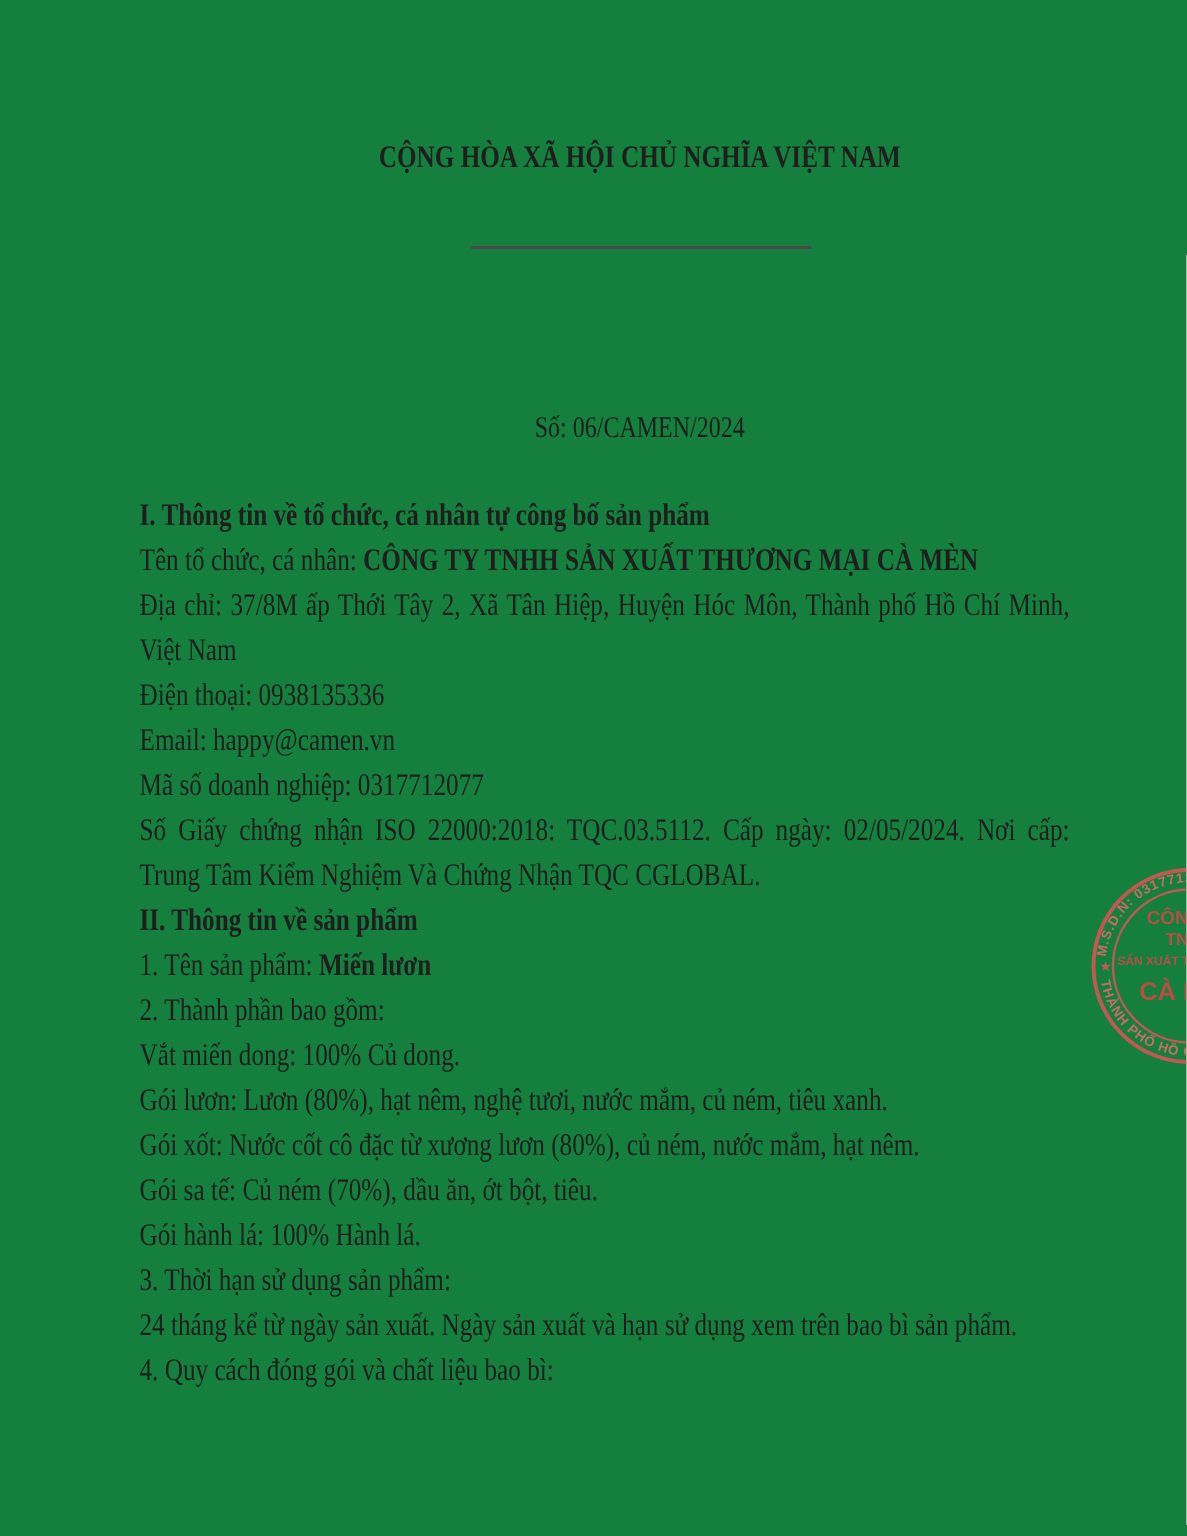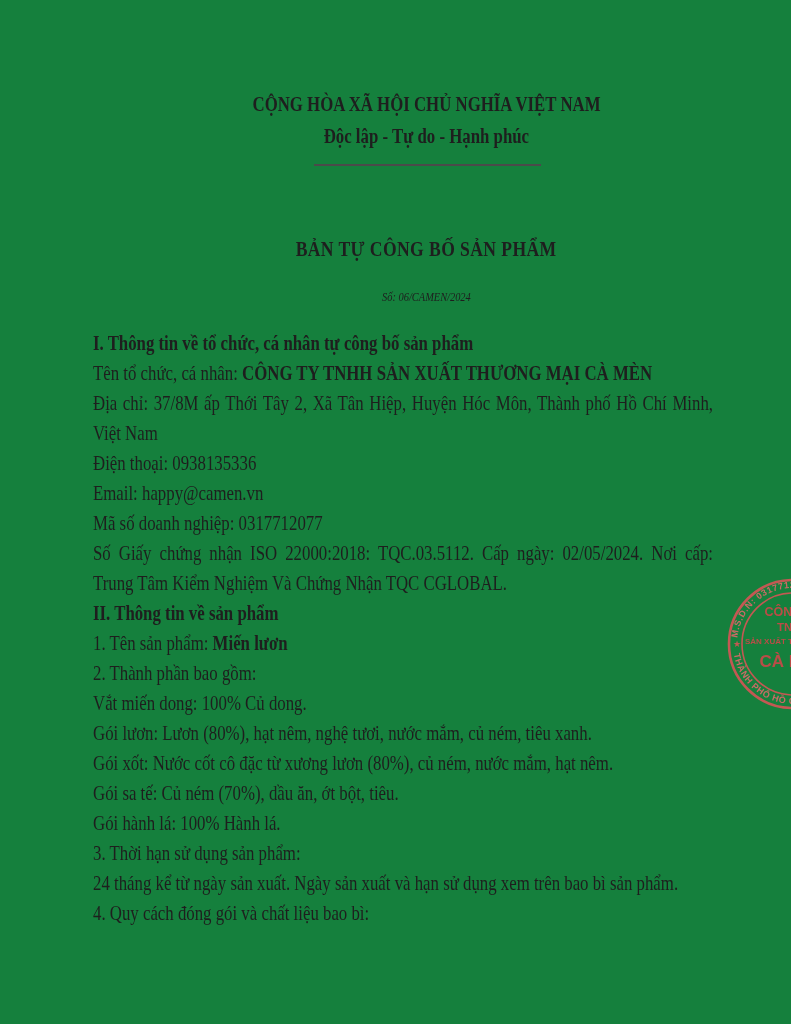--- a/index.html
+++ b/index.html
@@ -20,48 +20,42 @@
     transform-origin:50% 50%;
     white-space:nowrap;
   }
   .motto1{top:91px;font-size:21px;font-weight:bold;line-height:26px;}
   .motto2{top:123px;font-size:21px;font-weight:bold;line-height:26px;}
   .divider{
     position:absolute;top:164px;left:314px;width:227px;height:2px;
     background:#4a4a4a;
   }
   .doc-title{top:235px;font-size:22px;font-weight:bold;line-height:28px;letter-spacing:.5px;}
-  .doc-number{top:284px;font-size:13px;line-height:26px;font-style:italic;}
+  .doc-number{top:272px;font-size:20px;line-height:26px;}
   .body-text{
     position:absolute;left:93px;top:328px;width:775px;
     font-size:21px;line-height:30px;
     transform:scaleX(0.8);transform-origin:0 0;
   }
   .line{white-space:nowrap;height:30px;}
   .line.justify{white-space:normal;text-align:justify;text-align-last:justify;}
   .b{font-weight:bold;}
   .stamp{position:absolute;left:723px;top:574px;opacity:.92;}
   .stamp text{font-family:"Liberation Sans","DejaVu Sans",sans-serif;}
 </style>
 </head>
 <body>
 
 <div class="page">
 
   <div class="centered motto1">
     <span class="cx">CỘNG HÒA XÃ HỘI CHỦ NGHĨA VIỆT NAM</span>
   </div>
-  <div class="centered motto2">
-    <span class="cx">Độc lập - Tự do - Hạnh phúc</span>
-  </div>
   <div class="divider"></div>
 
-  <div class="centered doc-title">
-    <span class="cx">BẢN TỰ CÔNG BỐ SẢN PHẨM</span>
-  </div>
   <div class="centered doc-number">
     <span class="cx">Số: 06/CAMEN/2024</span>
   </div>
 
   <div class="body-text" id="body-lines">
       <div class="line"><span class="b">I. Thông tin về tổ chức, cá nhân tự công bố sản phẩm</span></div>
       <div class="line"><span>Tên tổ chức, cá nhân: </span><span class="b">CÔNG TY TNHH SẢN XUẤT THƯƠNG MẠI CÀ MÈN</span></div>
       <div class="line justify"><span>Địa chỉ: 37/8M ấp Thới Tây 2, Xã Tân Hiệp, Huyện Hóc Môn, Thành phố Hồ Chí Minh,</span></div>
       <div class="line"><span>Việt Nam</span></div>
       <div class="line"><span>Điện thoại: 0938135336</span></div>

